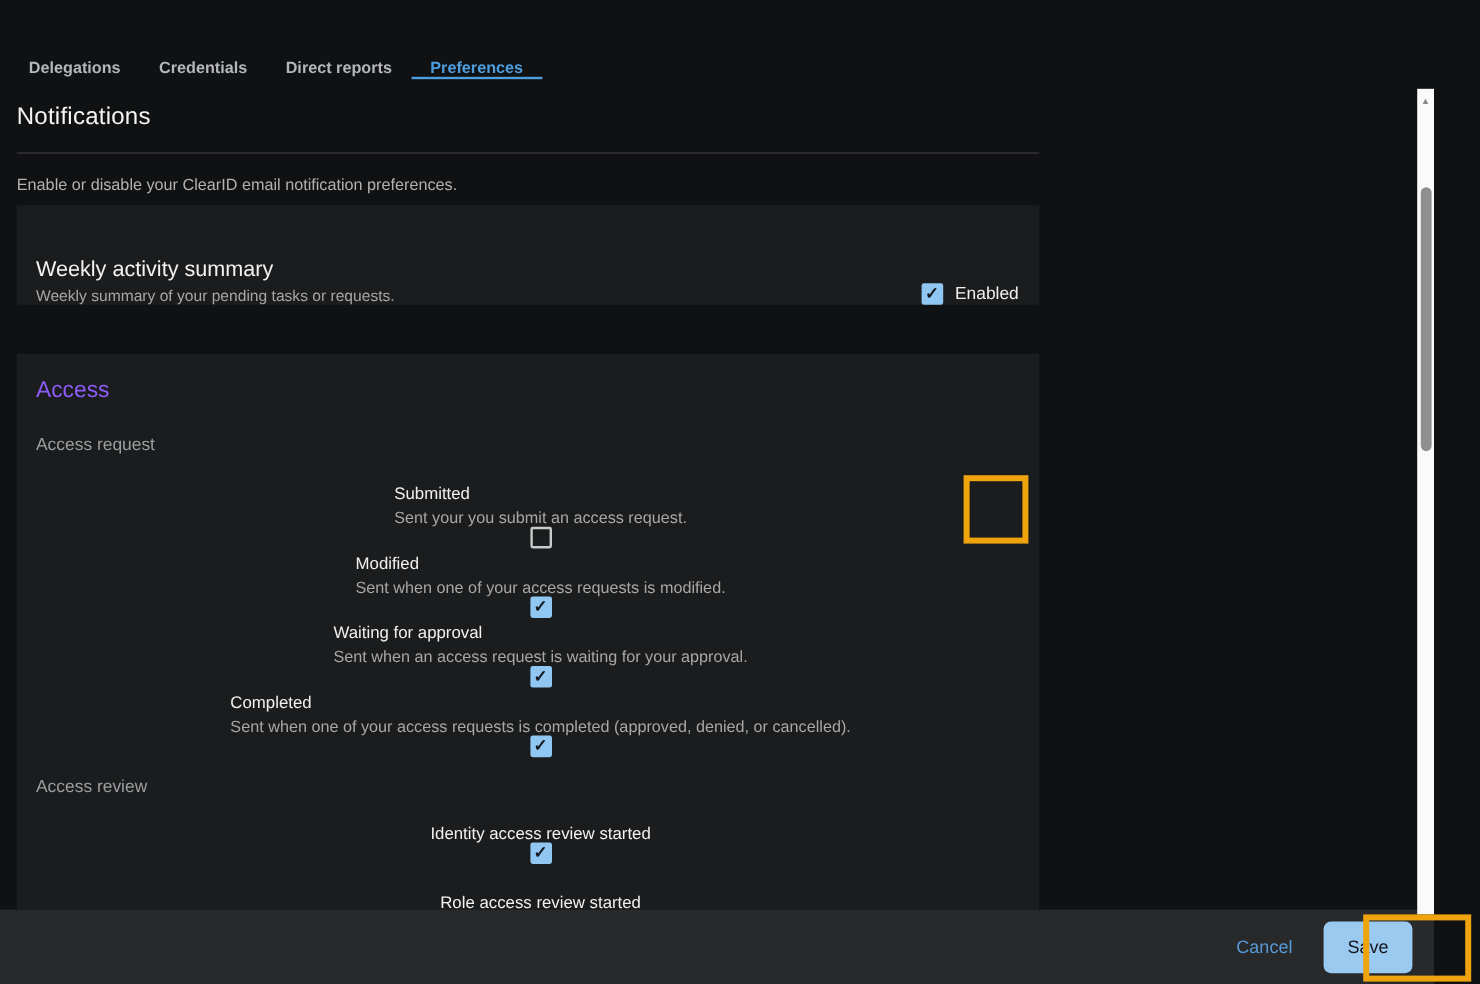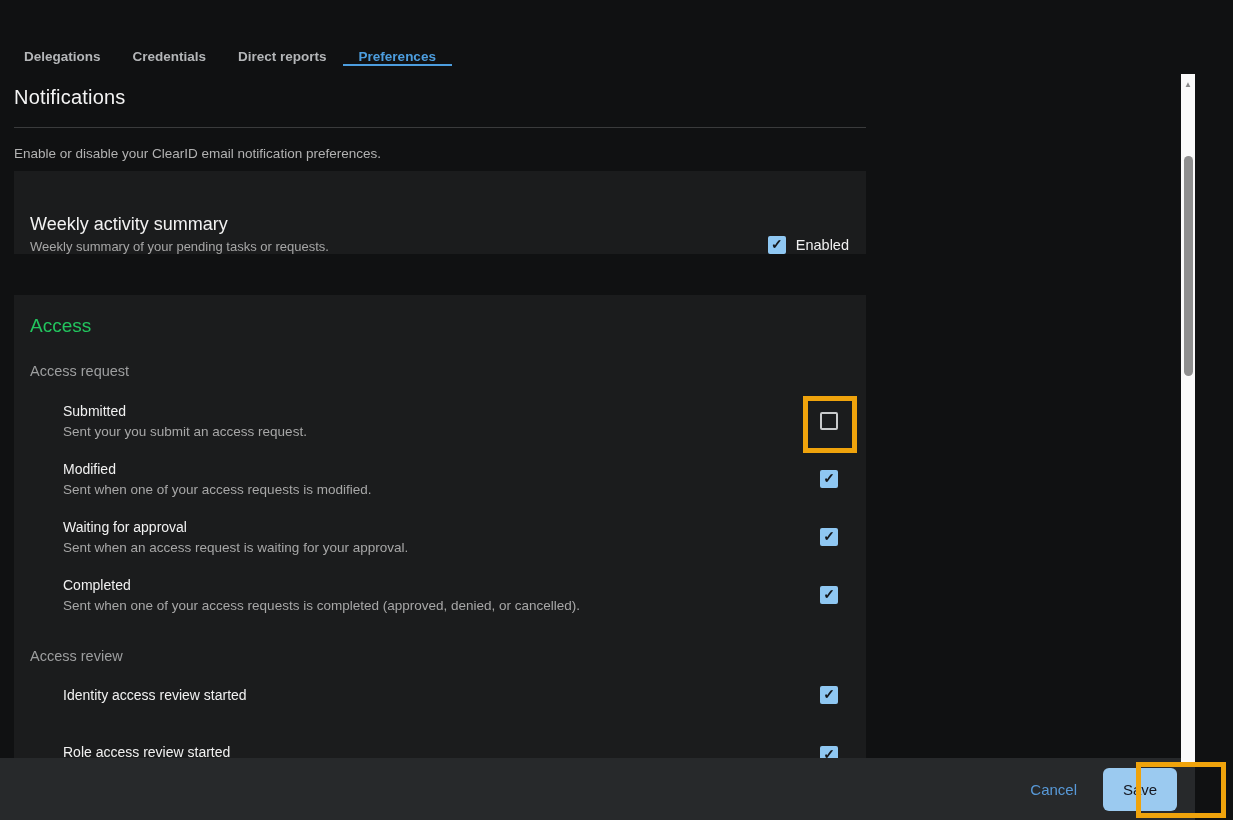--- a/index.html
+++ b/index.html
@@ -70,29 +70,29 @@
   .checkbox.unchecked { border:2px solid #c9cacb; background:transparent; }
   .halo {
     position:absolute; left:-11px; top:-11px; width:40px; height:40px;
     border-radius:50%; background:#272d33; z-index:-1;
   }
 
   
   .card-access { top:253px; height:463px; overflow:hidden; }
   .access-title {
     position:absolute; top:20px; left:16px;
-    font-size:19px; font-weight:400; color:#22c55e;
+    font-size:19px; font-weight:400; color:#8b5cf6;
   }
   .subsection-header {
     position:absolute; left:16px;
     font-size:14.5px; color:#9d9e9f;
   }
   .pref-row {
     position:absolute; left:49px; right:28px;
-    display:flex; align-items:center; justify-content:space-between;
+    display:flex; align-items:center; justify-content:space-between;flex-direction:column;
   }
   .pref-texts .row-title { font-size:14px; font-weight:400; color:#f1f1f1; }
   .pref-texts .row-desc { font-size:13.5px; color:#a7a7a7; margin-top:5px; }
 
   
   .hl-box {
     position:absolute; border:5px solid #efa30c; z-index:20;
     pointer-events:none;
   }
   .hl-submitted { left:803px; top:396px; width:54px; height:57px; }

